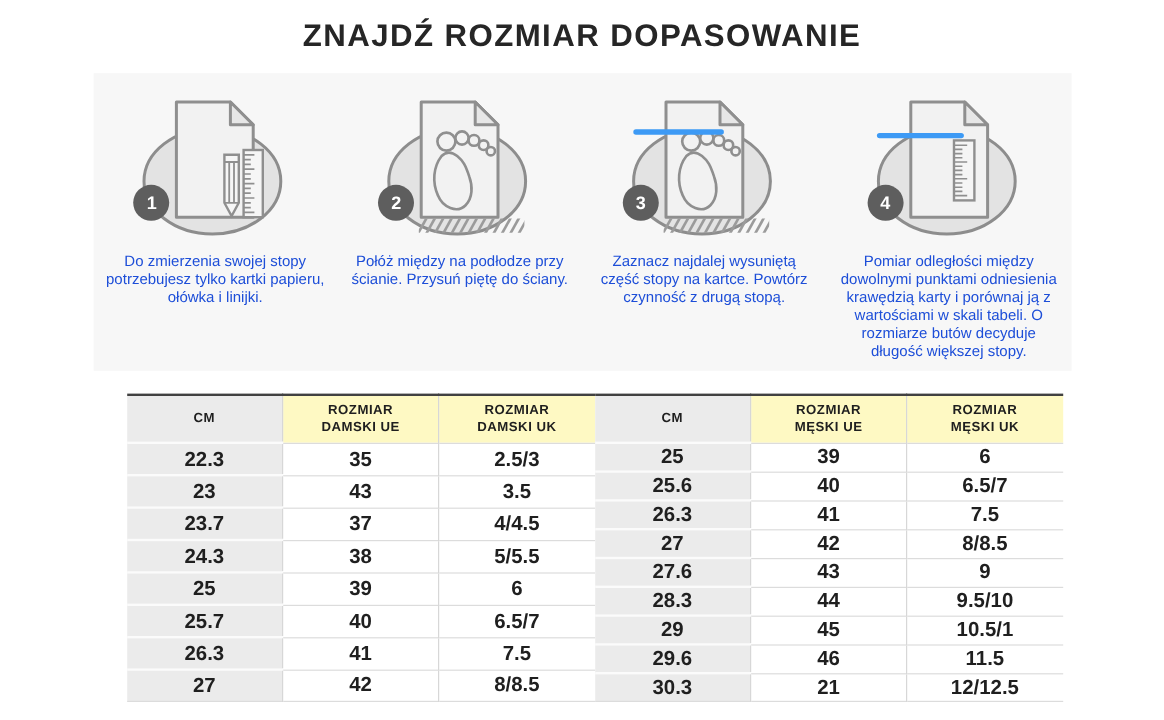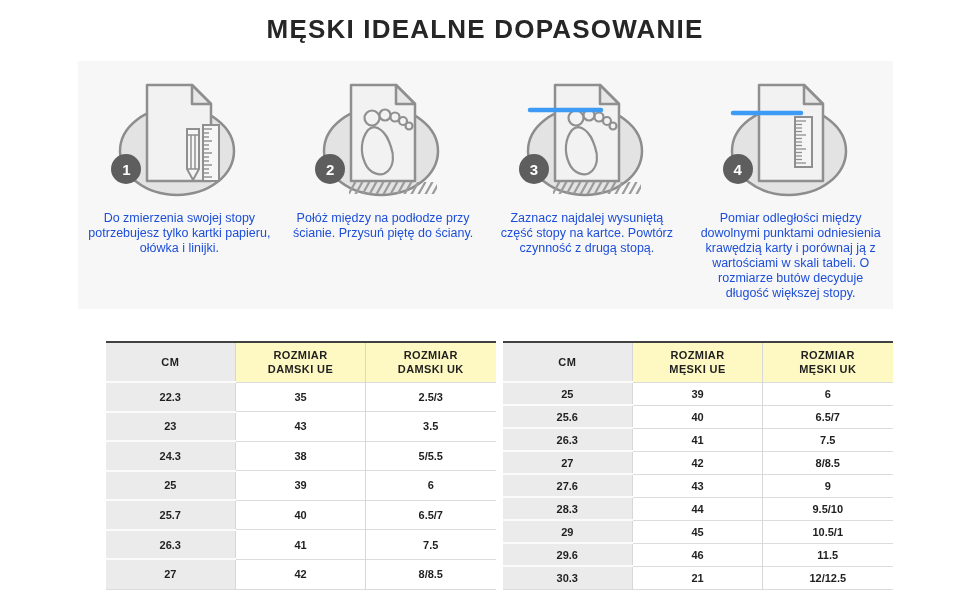--- a/index.html
+++ b/index.html
@@ -50,23 +50,22 @@
     margin: 4px 0 0;
     padding: 0 8px;
     max-width: 200px;
     font-size: 12.5px;
     line-height: 15px;
     color: #1d4ed8;
   }
   
   .tables {
     width: 815px;
-    margin: 32px auto 0;
+    margin: 19px auto 0;
     display: flex;
-    justify-content: space-between;
     padding-left: 28px;
   }
   table.size-table {
     width: 390px;
     border-collapse: collapse;
     table-layout: fixed;
     border-top: 2px solid #414141;
     border-bottom: 1px solid #dcdcdc;
   }
   .size-table th {
@@ -76,36 +75,36 @@
     letter-spacing: 0.4px;
     color: #1f1f1f;
     text-align: center;
     vertical-align: middle;
     white-space: pre-line;
     line-height: 1.3;
     background: #fef9c3;
   }
   .size-table td {
     height: 23px;
-    font-size: 11px;
+    font-size: 17px;
     font-weight: bold;
     color: #1f1f1f;
     text-align: center;
     vertical-align: middle;
     border-top: 1px solid #dcdcdc;
     background: #ffffff;
   }
   .size-table th + th, .size-table td + td { border-left: 1px solid #d7d7d7; }
   .size-table th:first-child, .size-table td:first-child { background: #ebebeb; }
   .size-table td:first-child { border-top: 2px solid #fbfbfb; }
 </style>
 </head>
 <body>
 
-<h1 class="page-title">MĘSKI IDEALNE DOPASOWANIE</h1>
+<h1 class="page-title">ZNAJDŹ ROZMIAR DOPASOWANIE</h1>
 
 <section class="steps">
 
   <div class="step">
     <div class="icon-wrap">
       <svg width="160" height="132" viewBox="0 0 160 132">
         <ellipse cx="78" cy="76" rx="57" ry="44" fill="#e3e3e3" stroke="#8d8d8d" stroke-width="2.5"></ellipse>
         <path d="M48 10 L93 10 L112 29 L112 106 L48 106 Z" fill="#f2f2f2" stroke="#8f8f8f" stroke-width="2.5" stroke-linejoin="round"></path>
         <path d="M93 10 L93 29 L112 29 Z" fill="#e7e7e7" stroke="#8f8f8f" stroke-width="2.5" stroke-linejoin="round"></path>
         <path d="M88 54 L100 54 L100 94 L94 105 L88 94 Z" fill="#f6f6f6" stroke="#8f8f8f" stroke-width="2"></path>
@@ -264,20 +263,25 @@
           <td>22.3</td>
           <td>35</td>
           <td>2.5/3</td>
         </tr>
         <tr>
           <td>23</td>
           <td>43</td>
           <td>3.5</td>
         </tr>
         <tr>
+          <td>23.7</td>
+          <td>37</td>
+          <td>4/4.5</td>
+        </tr>
+        <tr>
           <td>24.3</td>
           <td>38</td>
           <td>5/5.5</td>
         </tr>
         <tr>
           <td>25</td>
           <td>39</td>
           <td>6</td>
         </tr>
         <tr>

